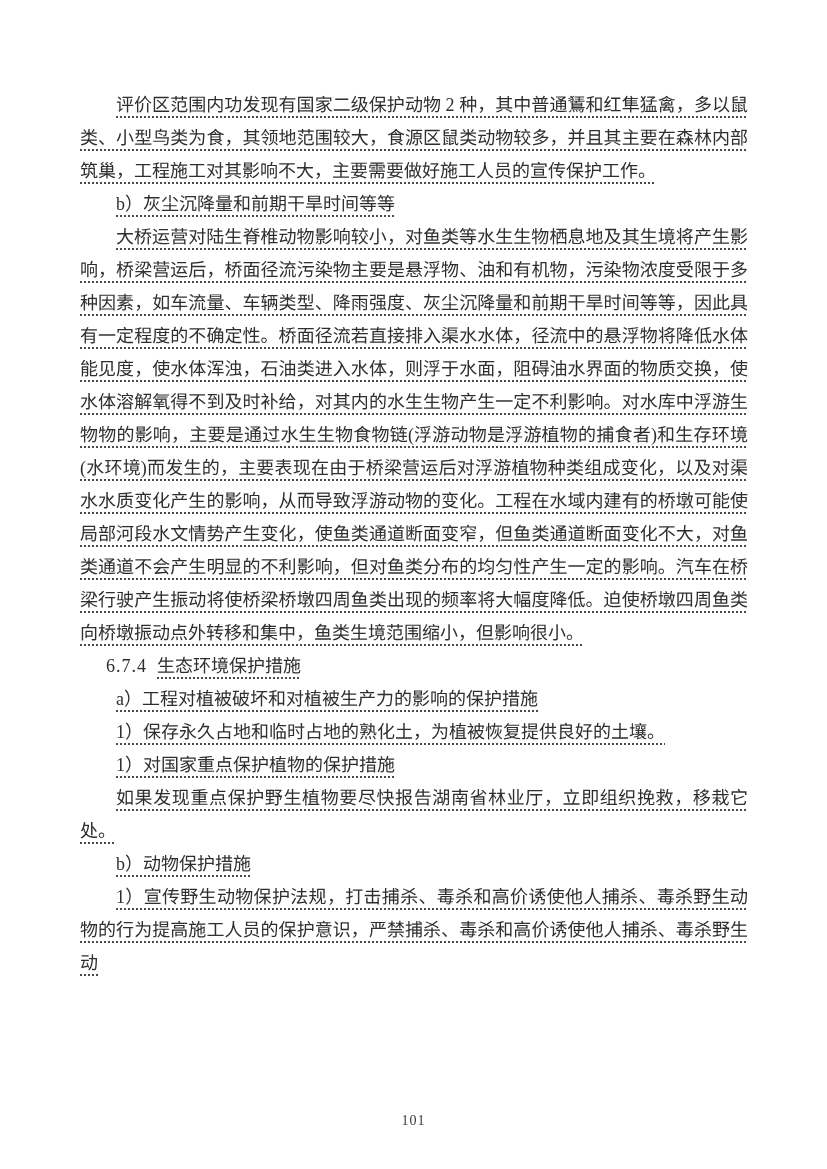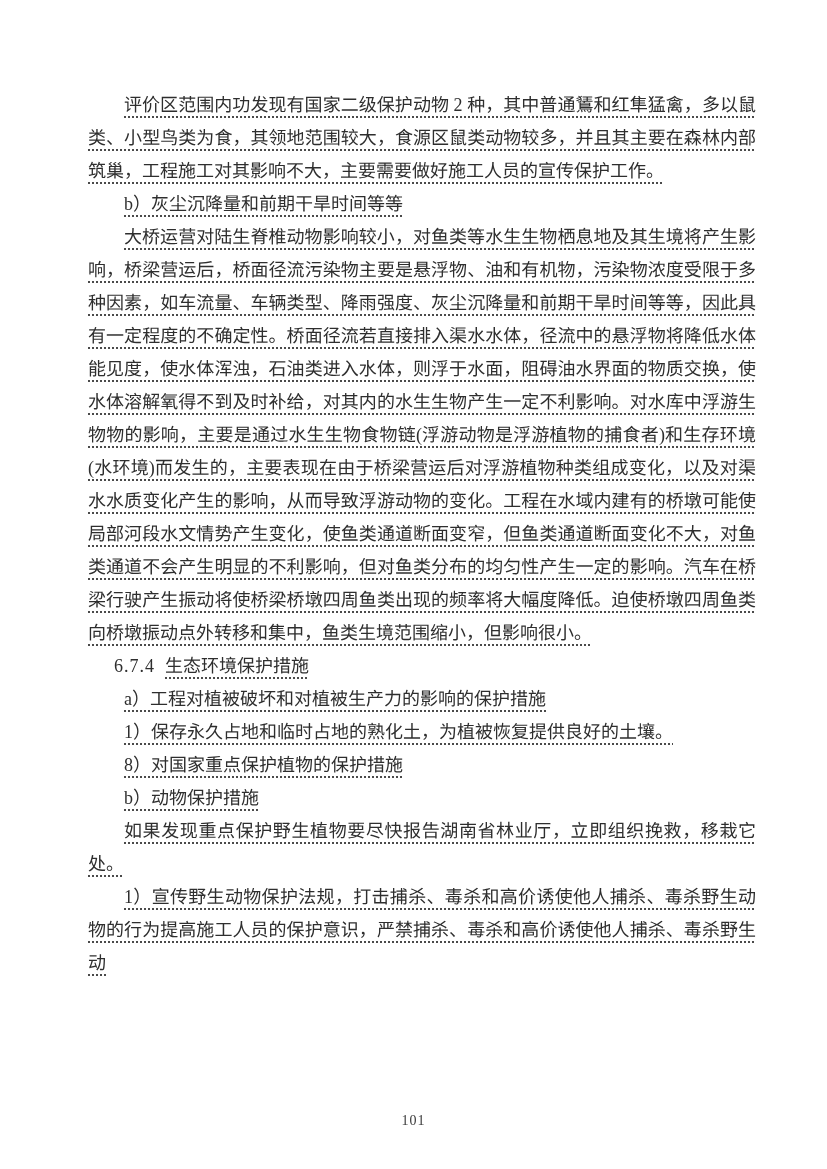--- a/index.html
+++ b/index.html
@@ -11,21 +11,21 @@
     position: relative;
     width: 827px;
     height: 1169px;
     background: #ffffff;
     overflow: hidden;
     font-family: "Liberation Serif", "DejaVu Serif", serif;
     color: #2e2e2e;
   }
   .content {
     position: absolute;
-    left: 88px;
+    left: 80px;
     top: 89px;
     width: 668px;
   }
   .content p {
     margin: 0;
     font-size: 18px;
     line-height: 33px;
     text-align: justify;
     text-indent: 2em;
     word-break: break-all;
@@ -62,19 +62,19 @@
 <body>
 
 <div class="page">
   <div class="content">
       <p class="body"><span class="u">评价区范围内功发现有国家二级保护动物 2 种，其中普通鵟和红隼猛禽，多以鼠类、小型鸟类为食，其领地范围较大，食源区鼠类动物较多，并且其主要在森林内部筑巢，工程施工对其影响不大，主要需要做好施工人员的宣传保护工作。</span></p>
       <p class="body"><span class="u">b）灰尘沉降量和前期干旱时间等等</span></p>
       <p class="body"><span class="u">大桥运营对陆生脊椎动物影响较小，对鱼类等水生生物栖息地及其生境将产生影响，桥梁营运后，桥面径流污染物主要是悬浮物、油和有机物，污染物浓度受限于多种因素，如车流量、车辆类型、降雨强度、灰尘沉降量和前期干旱时间等等，因此具有一定程度的不确定性。桥面径流若直接排入渠水水体，径流中的悬浮物将降低水体能见度，使水体浑浊，石油类进入水体，则浮于水面，阻碍油水界面的物质交换，使水体溶解氧得不到及时补给，对其内的水生生物产生一定不利影响。对水库中浮游生物物的影响，主要是通过水生生物食物链(浮游动物是浮游植物的捕食者)和生存环境(水环境)而发生的，主要表现在由于桥梁营运后对浮游植物种类组成变化，以及对渠水水质变化产生的影响，从而导致浮游动物的变化。工程在水域内建有的桥墩可能使局部河段水文情势产生变化，使鱼类通道断面变窄，但鱼类通道断面变化不大，对鱼类通道不会产生明显的不利影响，但对鱼类分布的均匀性产生一定的影响。汽车在桥梁行驶产生振动将使桥梁桥墩四周鱼类出现的频率将大幅度降低。迫使桥墩四周鱼类向桥墩振动点外转移和集中，鱼类生境范围缩小，但影响很小。</span></p>
       <p class="heading"><span class="h-num">6.7.4</span><span class="u">生态环境保护措施</span></p>
       <p class="body"><span class="u">a）工程对植被破坏和对植被生产力的影响的保护措施</span></p>
       <p class="body"><span class="u">1）保存永久占地和临时占地的熟化土，为植被恢复提供良好的土壤。</span></p>
-      <p class="body"><span class="u">8）对国家重点保护植物的保护措施</span></p>
+      <p class="body"><span class="u">1）对国家重点保护植物的保护措施</span></p>
+      <p class="body"><span class="u">如果发现重点保护野生植物要尽快报告湖南省林业厅，立即组织挽救，移栽它处。</span></p>
       <p class="body"><span class="u">b）动物保护措施</span></p>
-      <p class="body"><span class="u">如果发现重点保护野生植物要尽快报告湖南省林业厅，立即组织挽救，移栽它处。</span></p>
       <p class="body"><span class="u">1）宣传野生动物保护法规，打击捕杀、毒杀和高价诱使他人捕杀、毒杀野生动物的行为提高施工人员的保护意识，严禁捕杀、毒杀和高价诱使他人捕杀、毒杀野生动</span></p>
     </div>
   <div class="footer">101</div>
 </div>
 
 </body></html>

